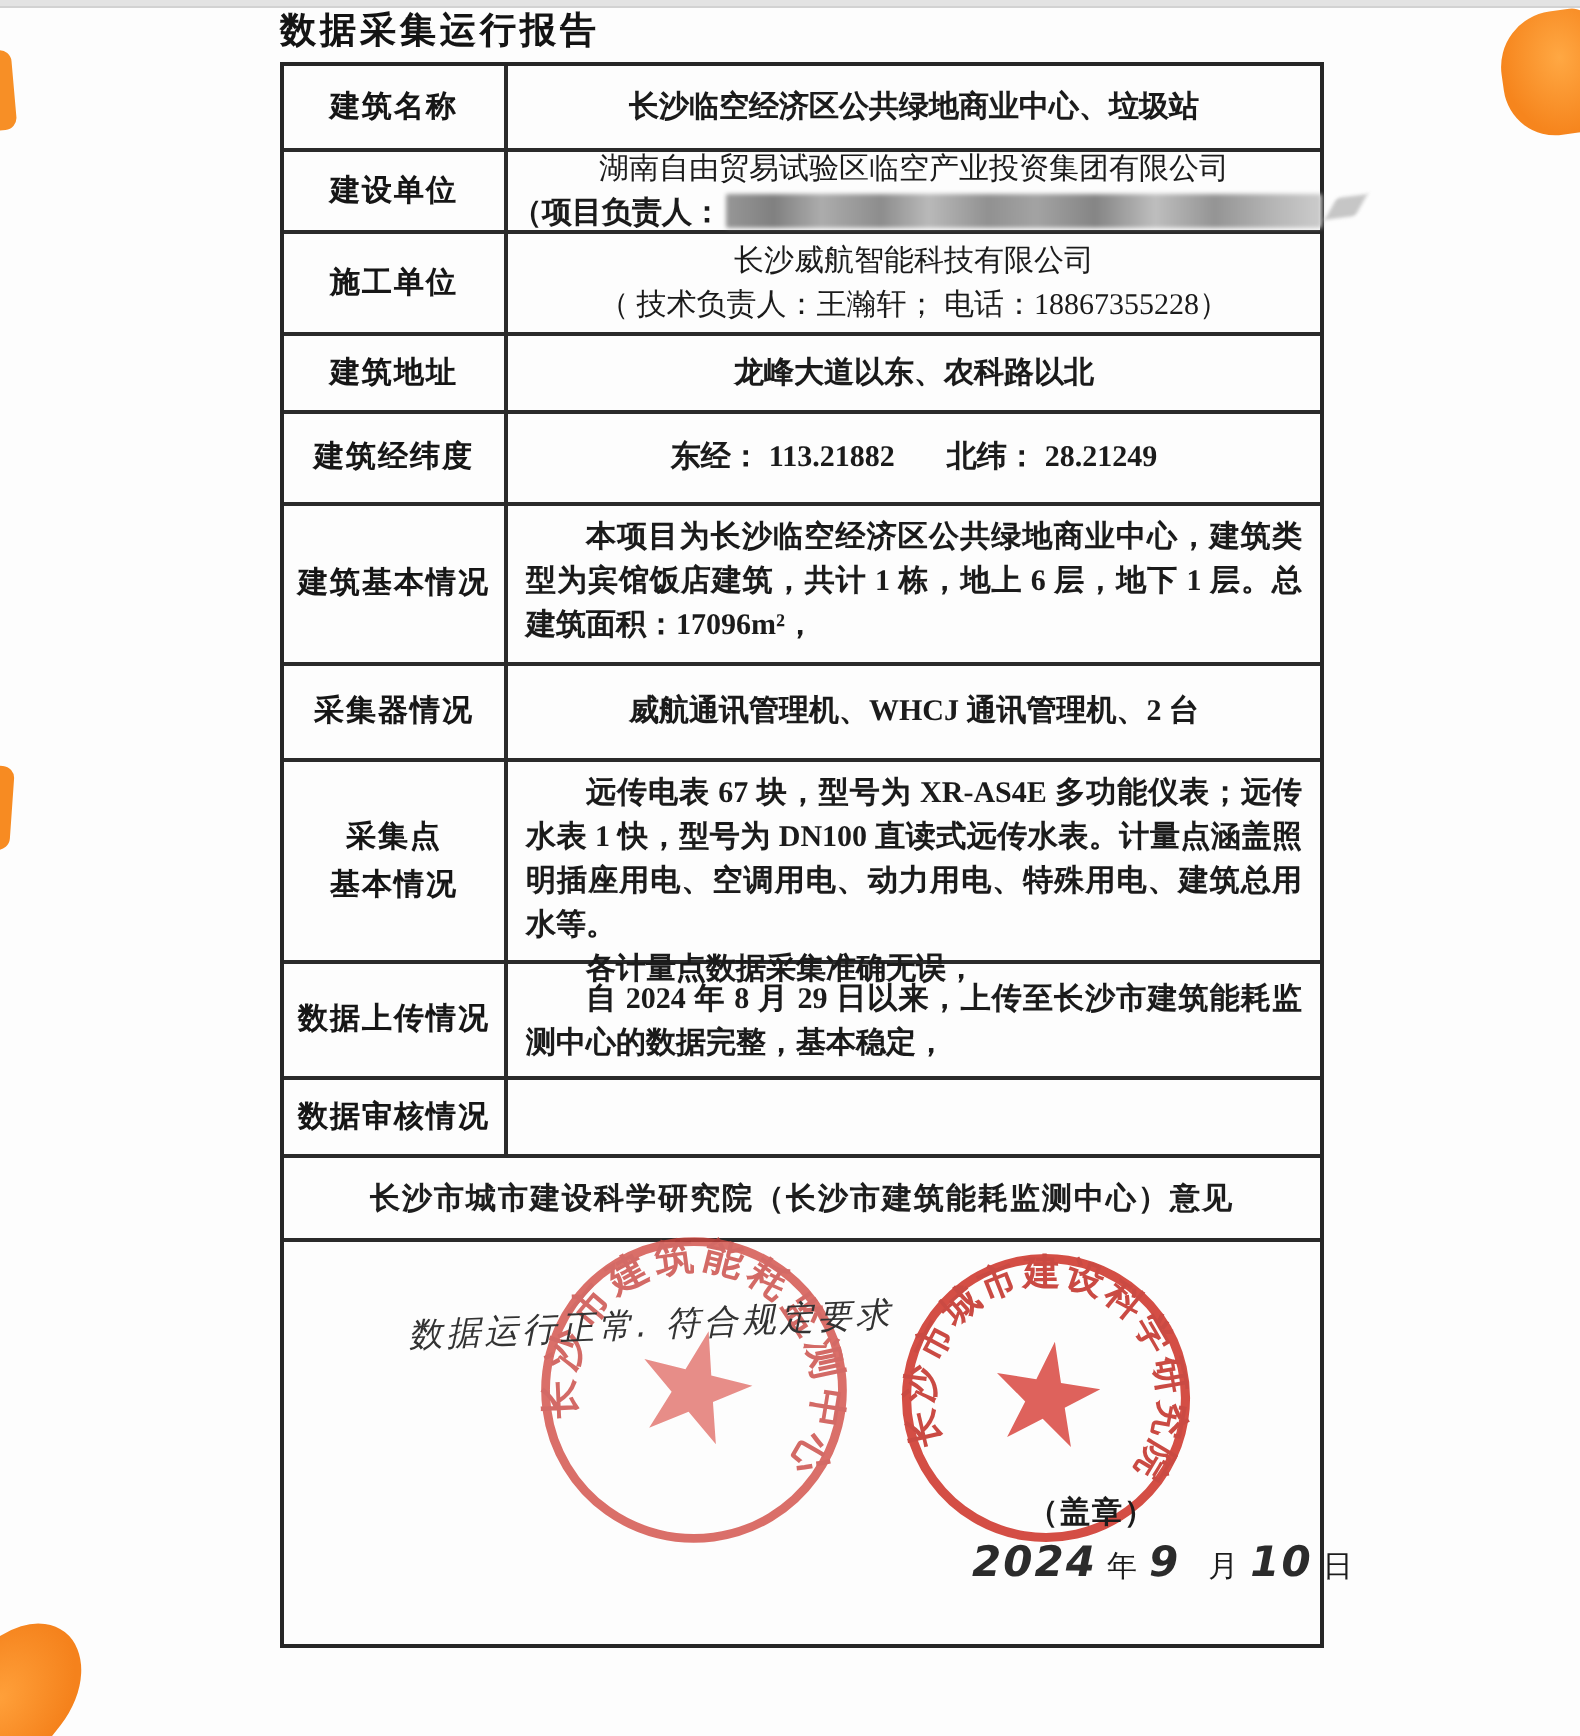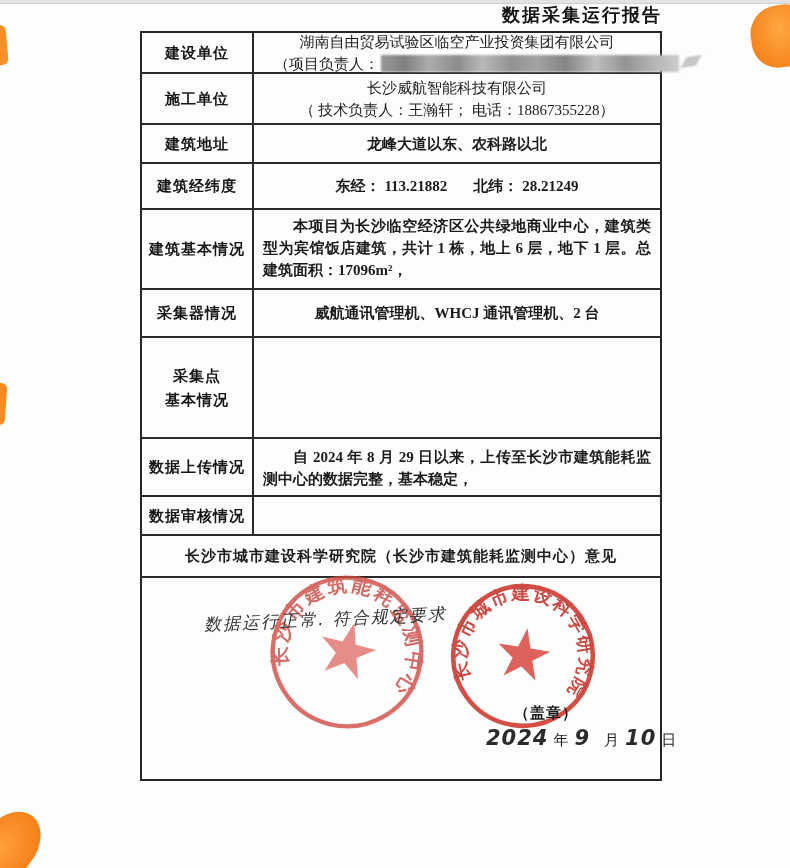--- a/index.html
+++ b/index.html
@@ -10,21 +10,21 @@
     font-family:"Liberation Serif","DejaVu Serif",serif;
     color:#1d1d1d;
     overflow:hidden;
   }
   .top-edge {
     position:absolute; top:0; left:0; width:790px; height:4px;
     background:#e3e3e3; border-bottom:1px solid #d2d2d2;
   }
   .doc-title {
     position:absolute; top:3px; left:140px; width:522px;
-    text-align:right; font-size:18px; font-weight:bold; letter-spacing:2px;
+    text-align:left; font-size:18px; font-weight:bold; letter-spacing:2px;
     color:#141414;
   }
   .report-table {
     position:absolute; top:31px; left:140px; width:522px;
     border:2px solid #262626;
   }
   .row { display:flex; border-bottom:2px solid #2b2b2b; position:relative; }
   .row.last { border-bottom:none; }
   .label-cell {
     flex:0 0 112px; width:112px;
@@ -33,21 +33,21 @@
     font-weight:bold; font-size:15px; letter-spacing:1px; line-height:24px;
     color:#161616;
   }
   .content-cell { flex:1; font-size:15px; line-height:22px; color:#1b1b1b; min-width:0; }
   .center-cell { display:flex; align-items:center; justify-content:center; text-align:center; }
   .stack-cell { display:flex; flex-direction:column; justify-content:center; }
   .para-cell { padding:5px 9px 2px 9px; text-align:justify; }
   .indent { text-indent:2em; }
   .b { font-weight:bold; }
   .line-center { text-align:center; font-weight:normal; }
-  .line-left { padding-left:20px; white-space:nowrap; font-weight:normal; }
+  .line-left { padding-left:2px; white-space:nowrap; font-weight:bold; }
   .coord-gap { display:inline-block; width:26px; }
   .pair-gap { display:inline-block; width:4px; }
 
   
   .redact {
     display:inline-block; vertical-align:-3px; width:298px; height:17px; margin-left:2px;
     border-radius:1px;
     background:linear-gradient(90deg,#979797 0%,#808080 8%,#acacac 16%,#8d8d8d 26%,
       #b9b9b9 34%,#919191 44%,#a3a3a3 52%,#858585 62%,#bebebe 72%,
       #949494 82%,#b6b6b6 92%,#cccccc 100%);
@@ -112,20 +112,24 @@
 </style>
 </head>
 <body>
 
 <div class="top-edge"></div>
 
 <div class="doc-title">数据采集运行报告</div>
 
 <div class="report-table">
 
+  <div class="row" style="height:43px">
+    <div class="label-cell">建筑名称</div>
+    <div class="content-cell center-cell b">长沙临空经济区公共绿地商业中心、垃圾站</div>
+  </div>
 
   <div class="row" style="height:41px">
     <div class="label-cell">建设单位</div>
     <div class="content-cell stack-cell">
       <div class="line-center">湖南自由贸易试验区临空产业投资集团有限公司</div>
       <div class="line-left">
         <span>（项目负责人：</span><span class="redact"></span><span class="redact-tail"></span>
       </div>
     </div>
   </div>
@@ -166,20 +170,24 @@
   <div class="row" style="height:48px">
     <div class="label-cell">采集器情况</div>
     <div class="content-cell center-cell b">威航通讯管理机、WHCJ 通讯管理机、2 台</div>
   </div>
 
   <div class="row" style="height:101px">
     <div class="label-cell">
       <span>采集点</span>
       <span>基本情况</span>
     </div>
+    <div class="content-cell para-cell b">
+      <div class="indent">远传电表 67 块，型号为 XR-AS4E 多功能仪表；远传水表 1 快，型号为 DN100 直读式远传水表。计量点涵盖照明插座用电、空调用电、动力用电、特殊用电、建筑总用水等。</div>
+      <div class="indent">各计量点数据采集准确无误，</div>
+    </div>
   </div>
 
   <div class="row" style="height:58px">
     <div class="label-cell">数据上传情况</div>
     <div class="content-cell para-cell b" style="padding-top:7px">
       <div class="indent">自 2024 年 8 月 29 日以来，上传至长沙市建筑能耗监测中心的数据完整，基本稳定，</div>
     </div>
   </div>
 
   <div class="row" style="height:39px">

